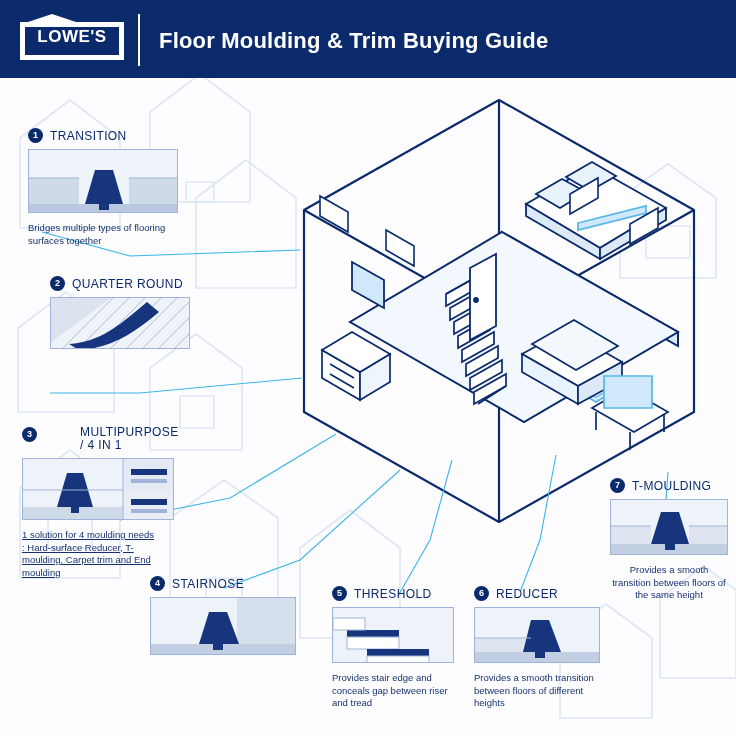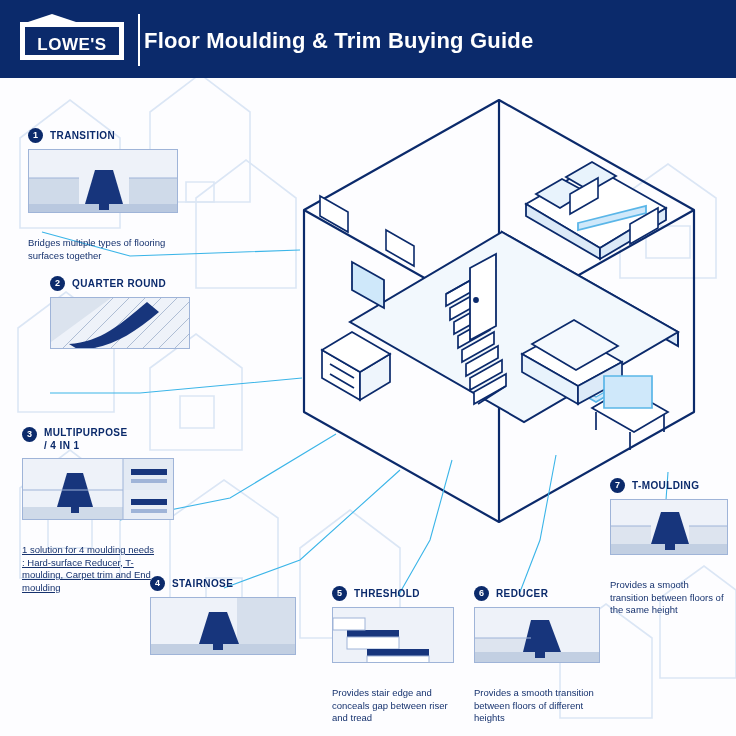--- a/index.html
+++ b/index.html
@@ -18,33 +18,33 @@
   .header {
     position:absolute; left:0; top:0; width:736px; height:78px;
     background:#0b2a6b;
   }
   .logo-box {
     position:absolute; left:20px; top:22px; width:104px; height:38px;
     background:#ffffff; border:2px solid #ffffff;
   }
   .logo-inner {
     position:absolute; left:3px; top:3px; right:3px; bottom:3px;
-    background:#0b2a6b; display:flex; align-items:flex-end; justify-content:center;
+    background:#0b2a6b; display:flex; align-items:flex-start; justify-content:center;
   }
   .logo-text {
     color:#ffffff; font-weight:bold; font-size:17px; letter-spacing:0.5px;
     font-family:"Liberation Sans", sans-serif;
   }
   .logo-roof {
     position:absolute; left:22px; top:14px; width:0; height:0;
     border-left:30px solid transparent; border-right:30px solid transparent;
     border-bottom:10px solid #ffffff;
   }
   .header-title {
-    position:absolute; left:144px; top:28px;
+    position:absolute; left:159px; top:28px;
     font-size:22px; font-weight:bold; color:#ffffff; letter-spacing:0.2px;
   }
   .header-rule {
     position:absolute; left:138px; top:14px; width:2px; height:52px; background:#ffffff;
   }
 
   
   .bg-svg { position:absolute; left:0; top:78px; width:736px; height:658px; }
 
   
@@ -54,24 +54,24 @@
   .links-svg { position:absolute; left:0; top:0; width:736px; height:736px; }
 
   
   .callout { position:absolute; }
   .callout .num-row { display:flex; align-items:center; gap:7px; margin-bottom:6px; }
   .num {
     width:15px; height:15px; border-radius:50%;
     background:#0b2a6b; color:#fff; font-size:9px; line-height:15px;
     text-align:center; font-weight:bold; flex:0 0 auto;
   }
-  .cap { font-size:10px; font-weight:bold; letter-spacing:0.4px; color:#0b2a6b; }
-  .cap.two { line-height:13px; }
+  .cap { font-size:12px; font-weight:normal; letter-spacing:0.4px; color:#0b2a6b; }
+  .cap.two { line-height:13px;margin-left:36px; }
   .thumb { border:1px solid #9fb4d8; background:#eef2f9; position:relative; overflow:hidden; }
-  .desc { font-size:9.5px; line-height:12.5px; color:#16326e; margin-top:24px; }
+  .desc { font-size:9.5px; line-height:12.5px; color:#16326e; margin-top:9px; }
 </style>
 </head>
 <body>
 
 <div id="stage">
 
   <svg class="bg-svg" viewBox="0 0 736 658">
     <g fill="none" stroke="#dbe6f5" stroke-width="1.6">
       <path d="M20 60 L70 22 L120 60 L120 150 L20 150 Z"></path>
       <path d="M44 84 L96 84 L96 122 L44 122 Z"></path>
@@ -322,16 +322,16 @@
       <svg viewBox="0 0 118 56" width="118" height="56">
         <rect x="0" y="0" width="118" height="56" fill="#eef2f9"></rect>
         <rect x="0" y="26" width="40" height="30" fill="#dde4ef"></rect>
         <rect x="78" y="26" width="40" height="30" fill="#dde4ef"></rect>
         <rect x="0" y="44" width="118" height="12" fill="#c2cfe2"></rect>
         <polygon points="50,12 68,12 78,44 40,44" fill="#17357c"></polygon>
         <rect x="54" y="44" width="10" height="6" fill="#17357c"></rect>
         <path d="M0 26 L40 26 M78 26 L118 26" stroke="#9fb4d8" stroke-width="1"></path>
       </svg>
     </div>
-    <div class="desc" style="width:118px;">Provides a smooth transition between floors of the same height</div>
+    <div class="desc" style="width:118px;text-align:center;">Provides a smooth transition between floors of the same height</div>
   </div>
 
 </div>
 
 </body></html>

